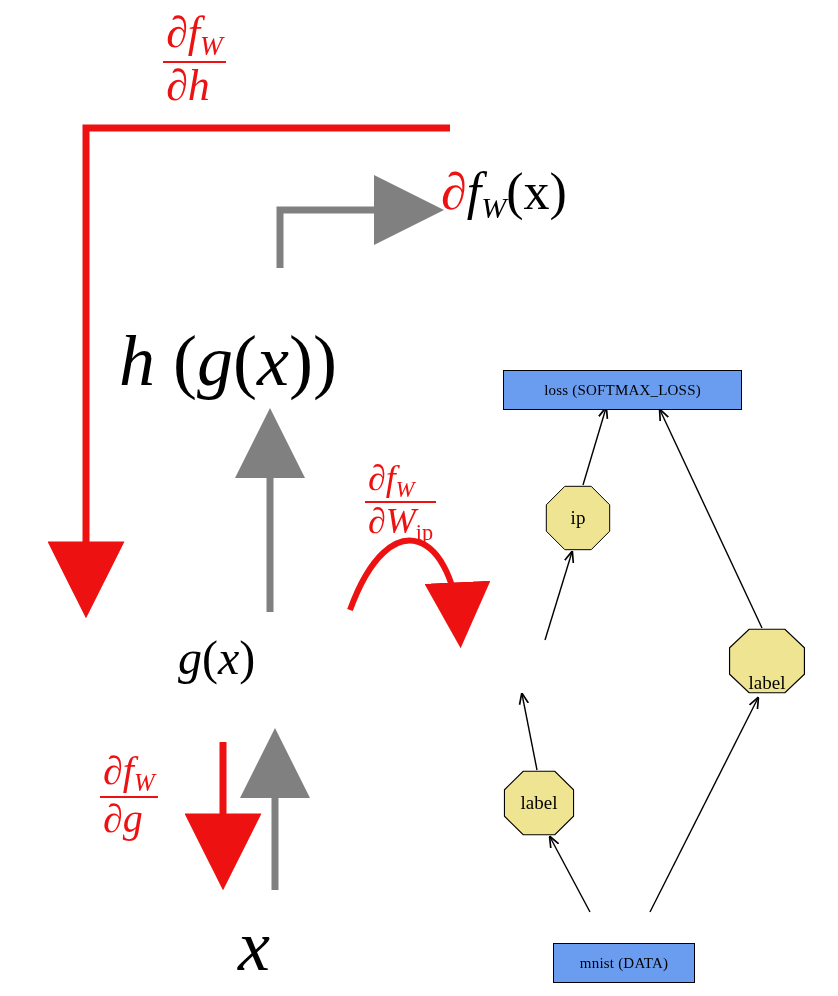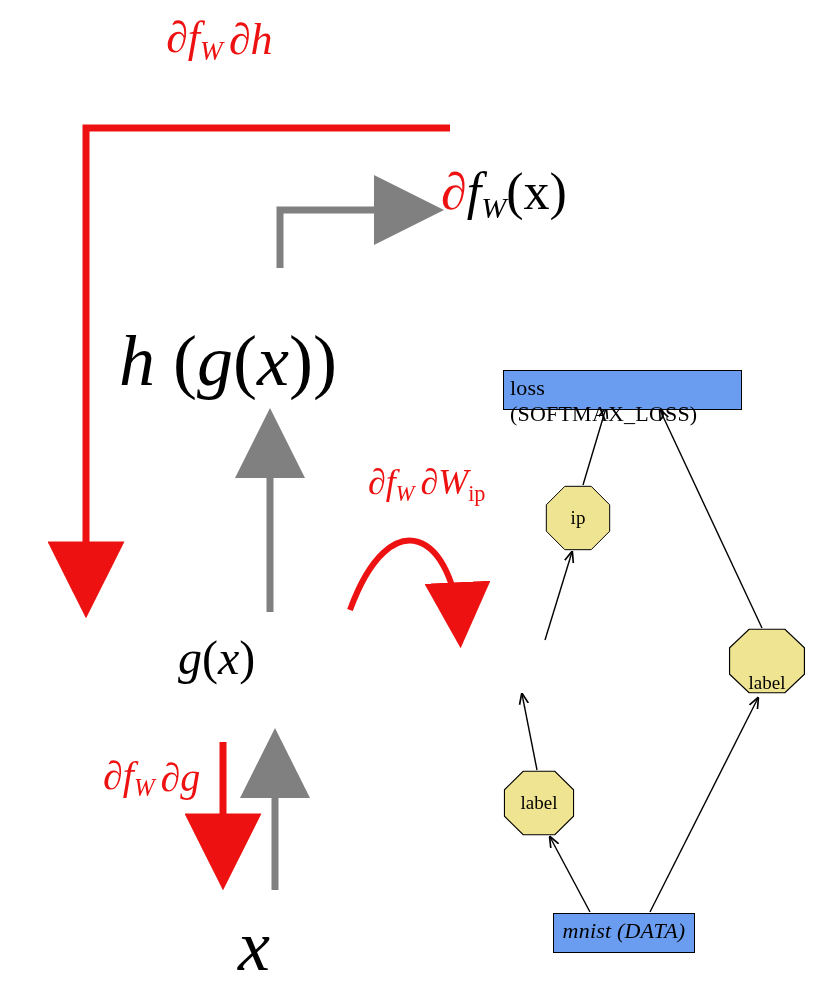--- a/index.html
+++ b/index.html
@@ -19,46 +19,46 @@
     height: 996px;
   }
   .math {
     position: absolute;
     font-style: italic;
     color: #000;
     white-space: nowrap;
   }
   .frac {
     display: inline-flex;
-    flex-direction: row;
-    align-items: center;
+    flex-direction: column;
+    align-items: flex-start;
     vertical-align: middle;
     font-style: normal;
   }
   .frac .num, .frac .den {
     font-style: italic;
     line-height: 1.05;
     padding: 0 3px;
   }
   .frac .bar {
     width: 100%;
     border-top: 2px solid currentColor;
   }
   .red { color: #e11; }
   .sub { font-size: 0.62em; font-style: italic; vertical-align: -0.3em; }
   .graph-box {
     position: absolute;
     background: #6a9df0;
     border: 1.2px solid #000;
     font-family: "Times New Roman", serif;
-    font-size: 22px;
+    font-size: 15px;
     letter-spacing: 0.2px;
     color: #000;
     display: flex;
-    align-items: flex-start;
+    align-items: center;
     justify-content: center;
     padding: 4px 6px;
   }
   .graph-oct {
     position: absolute;
     font-family: "Times New Roman", serif;
     font-size: 19px;
     color: #000;
     display: flex;
     align-items: center;
@@ -155,21 +155,21 @@
       <span class="bar"></span>
       <span class="den"><span>∂W</span><span class="sub" style="font-style:normal;">ip</span></span>
     </span>
   </div>
 
   <div class="graph-box" style="left:503px; top:370px; width:225px; height:30px;">
     <span>loss (SOFTMAX_LOSS)</span>
   </div>
 
 
-  <div class="graph-box" style="left:553px; top:913px; width:128px; height:30px;font-style:italic;">
+  <div class="graph-box" style="left:553px; top:943px; width:128px; height:30px;">
     <span>mnist (DATA)</span>
   </div>
 
   <div class="graph-oct" style="left:545px; top:485px; width:66px; height:66px;">
     <svg viewBox="0 0 100 100">
         <polygon points="30,2 70,2 98,30 98,70 70,98 30,98 2,70 2,30" fill="#efe492" stroke="#000" stroke-width="1.5"></polygon>
       </svg>
     <span>ip</span>
   </div>
 

